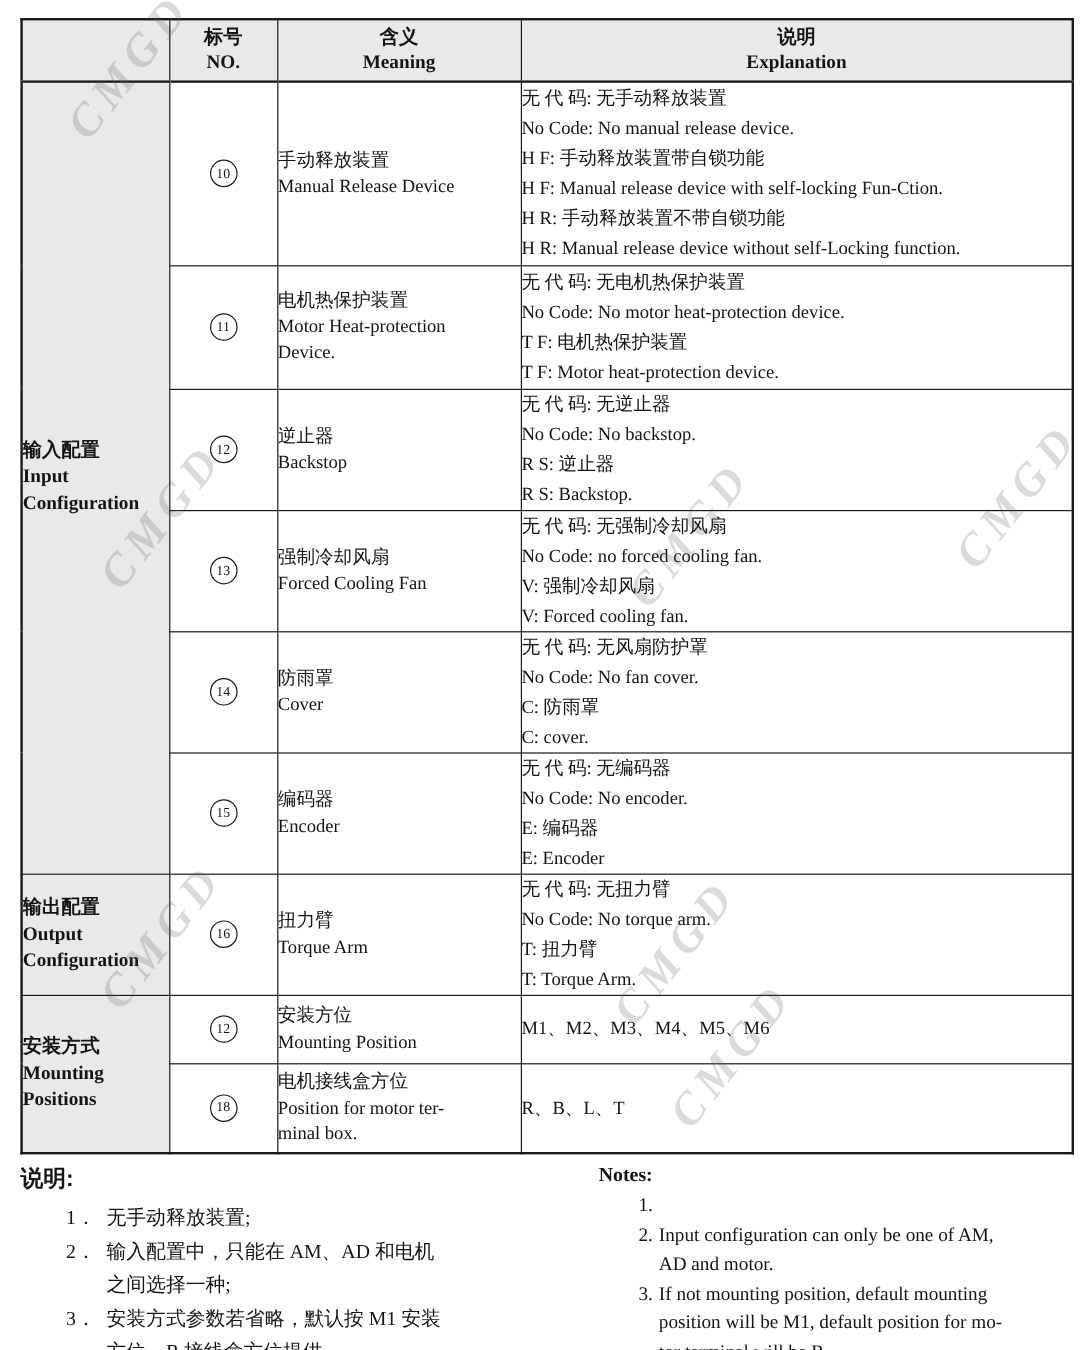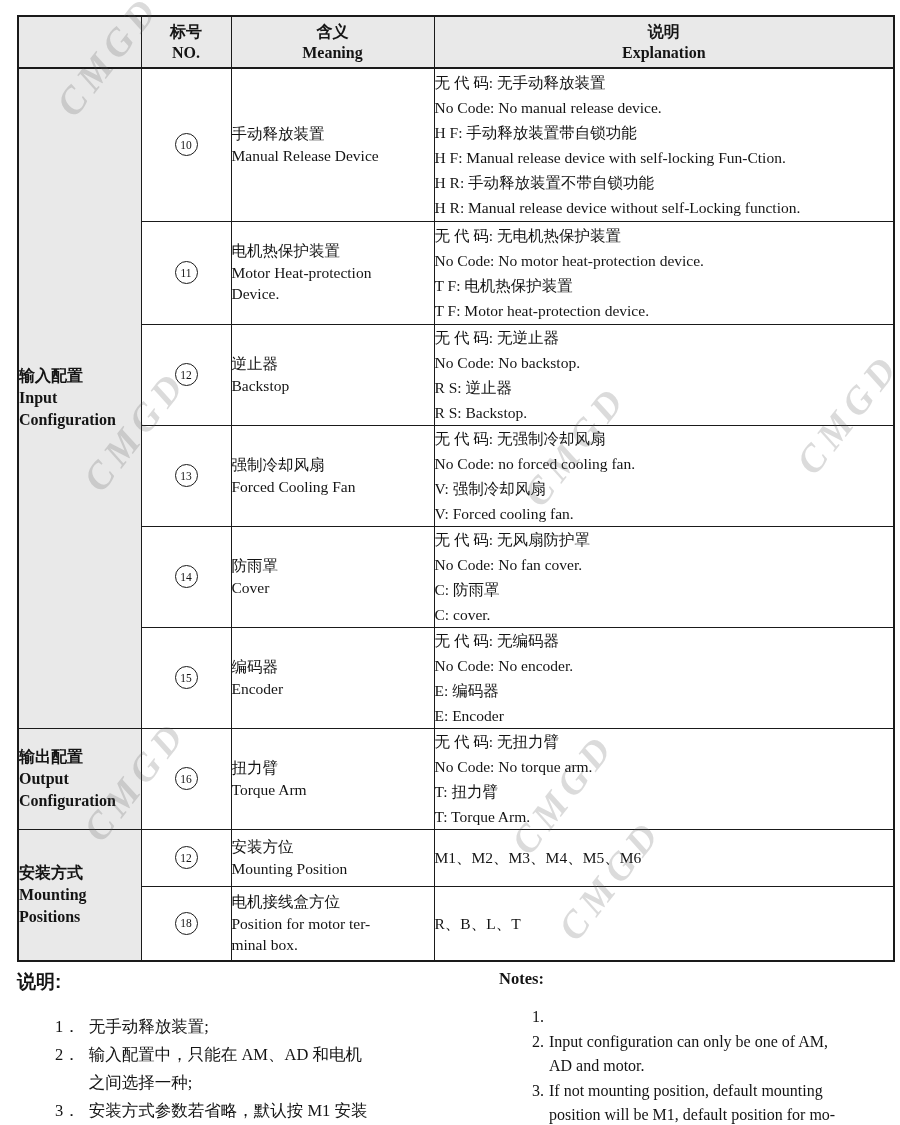--- a/index.html
+++ b/index.html
@@ -99,25 +99,25 @@
     display:flex;
     margin-top:7px;
     padding-left:17px;
     width:876px;
   }
   .notes-cn{width:462px;}
   .notes-en{flex:1;padding-left:20px;}
   .notes-cn-title{
     font-size:19px;font-weight:bold;
     font-family:"Liberation Sans","DejaVu Sans",sans-serif;
-    margin-bottom:18px;
+    margin-bottom:6px;
   }
   .notes-en-title{
     font-size:16.5px;font-weight:bold;
-    margin-bottom:16px;
+    margin-bottom:4px;
   }
   .note-item{
     display:flex;
     align-items:flex-start;
   }
   .notes-cn .note-item{padding-left:38px;font-size:16.5px;line-height:28px;}
   .notes-en .note-item{padding-left:33px;font-size:16px;line-height:24.5px;}
   .note-num{flex:0 0 auto;padding-right:9px;}
   .notes-en .note-num{padding-right:5px;}
   .note-text{white-space:pre-line;}

